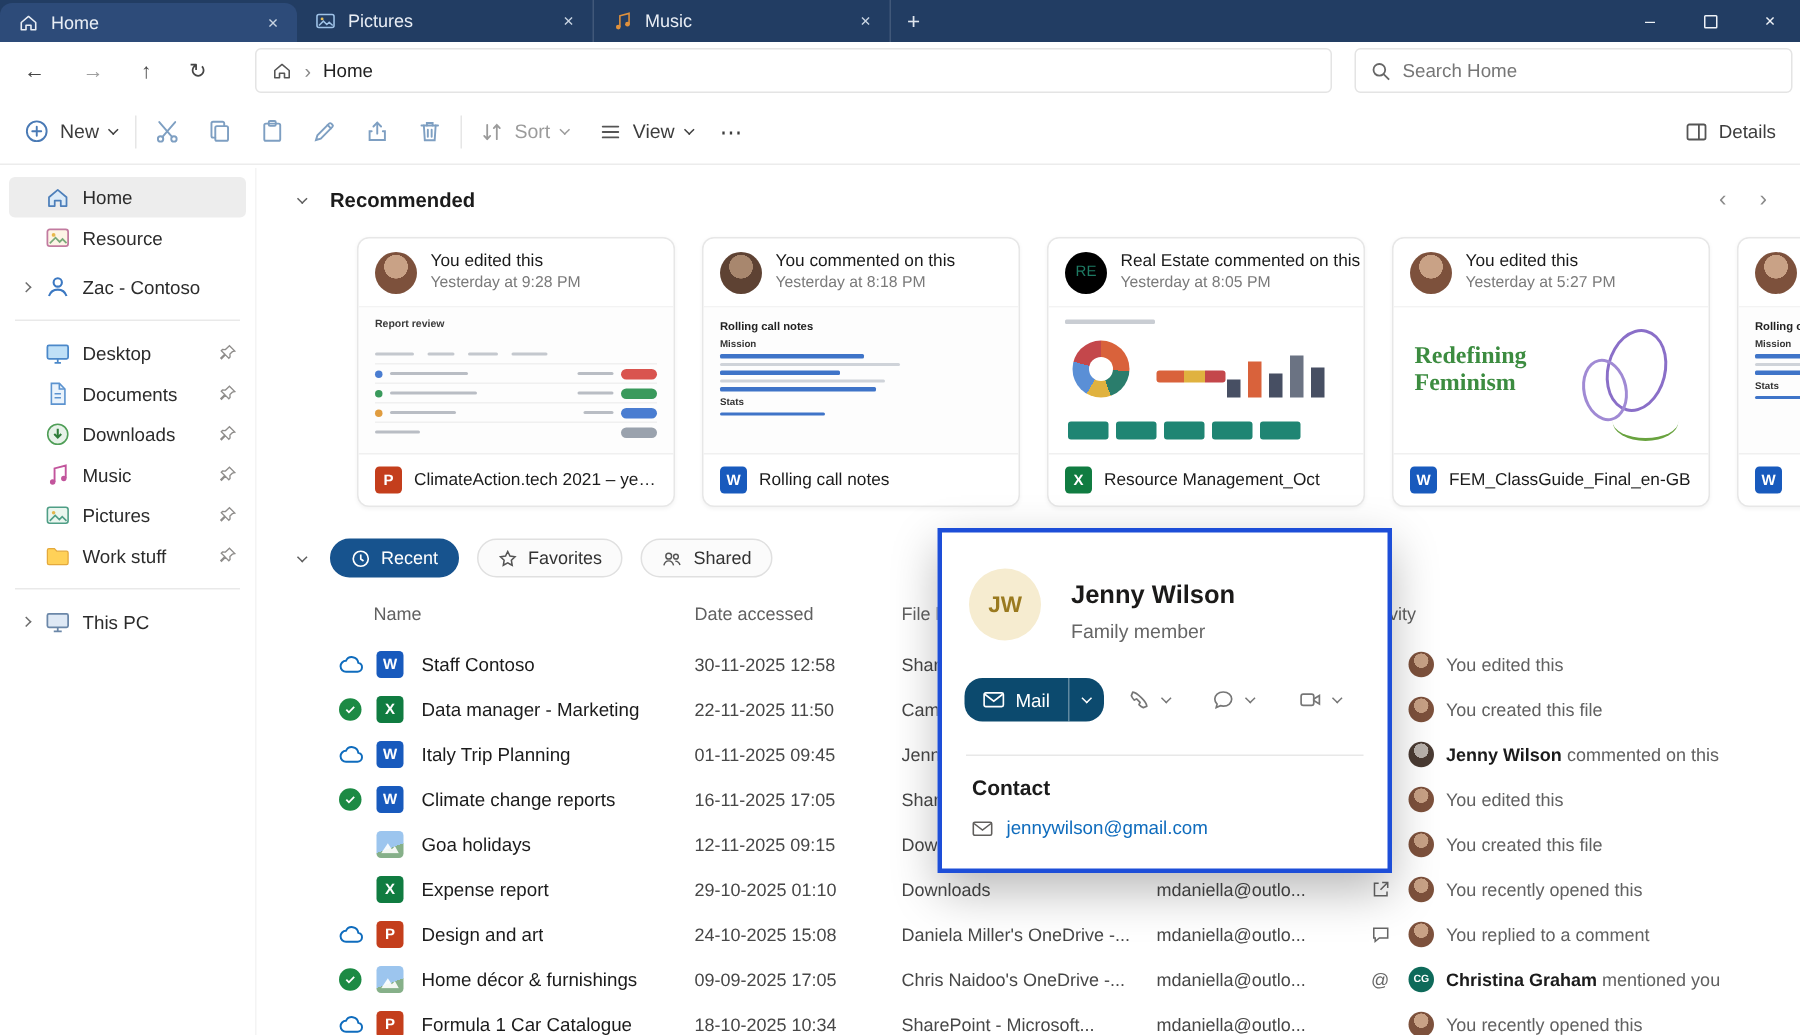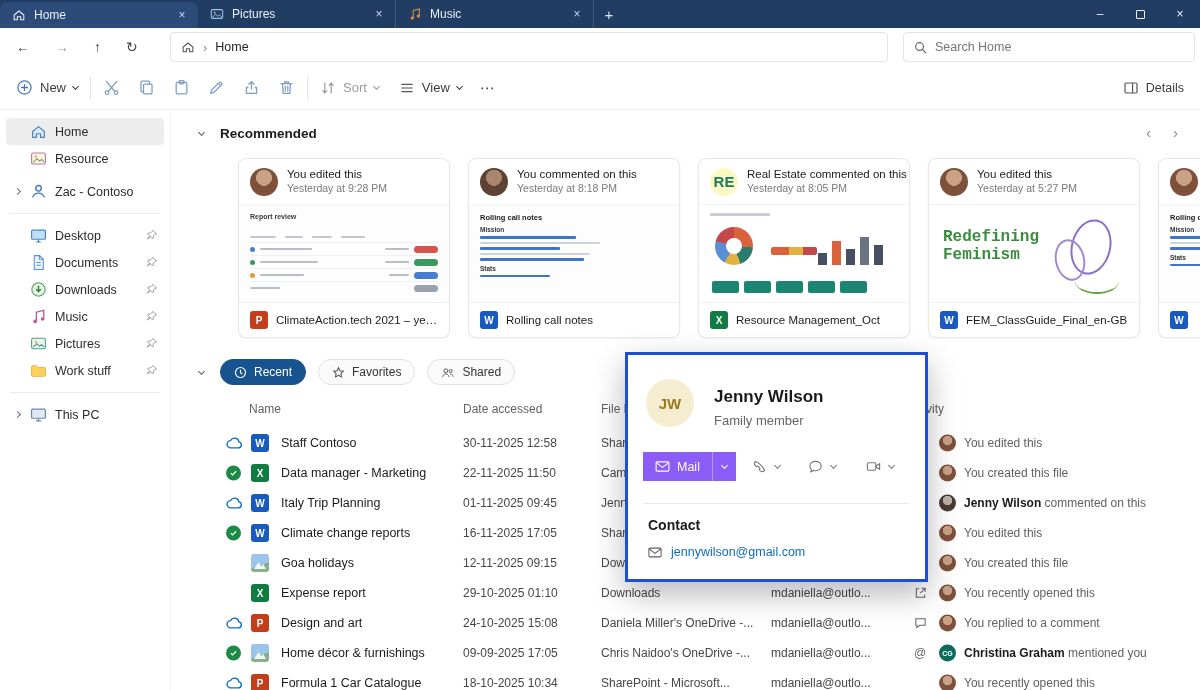--- a/index.html
+++ b/index.html
@@ -52,21 +52,21 @@
 .main{position:absolute;left:170px;top:112px;right:0;bottom:0;border-left:1px solid #f4f4f4}
 .rec-head{position:absolute;left:28px;top:14px;display:flex;align-items:center;gap:16px;color:#1b1b1b}
 .rec-title{font-size:13.5px;font-weight:700}
 .chevg{color:#5f5f5f;display:flex}
 .carousel{position:absolute;right:22px;top:12px;display:flex;gap:22px;color:#8b8b8b;font-size:15px}
 
 .cards{position:absolute;left:67px;top:46px;display:flex;gap:18px}
 .card{width:212px;height:180px;border:1px solid #e7e7e7;border-radius:8px;background:#fff;overflow:hidden;box-shadow:0 1px 3px rgba(0,0,0,.05);flex:0 0 auto}
 .card-head{height:45px;display:flex;align-items:center;gap:9px;padding:0 11px}
 .av28{width:28px;height:28px;border-radius:50%;background:radial-gradient(circle at 50% 35%,#c9a286 0 34%,#7d513c 35%);flex:0 0 auto}
-.av28.re{background:#fef9c3;display:flex;align-items:center;justify-content:center;color:#1e7a63;font-size:15px;font-weight:700}
+.av28.re{background:#000000;display:flex;align-items:center;justify-content:center;color:#1e7a63;font-size:10px;font-weight:400}
 .ch-t1{font-size:11.5px;color:#1b1b1b;line-height:1.3;white-space:nowrap;overflow:hidden}
 .ch-t2{font-size:10.5px;color:#7a7a7a;line-height:1.3}
 .card-prev{height:99px;position:relative;overflow:hidden;border-top:1px solid #f3f3f3;border-bottom:1px solid #f0f0f0}
 .card-foot{height:34px;display:flex;align-items:center;gap:8px;padding:0 11px}
 .cf-label{font-size:11.5px;color:#1b1b1b;white-space:nowrap;overflow:hidden;text-overflow:ellipsis}
 
 .ficon{width:18px;height:18px;border-radius:3px;color:#fff;font-size:10px;font-weight:700;display:flex;align-items:center;justify-content:center;flex:0 0 auto;position:relative}
 .ft-word{background:#185abd}.ft-word::after{content:"W"}
 .ft-excel{background:#107c41}.ft-excel::after{content:"X"}
 .ft-ppt{background:#c43e1c}.ft-ppt::after{content:"P"}
@@ -91,21 +91,21 @@
 .donut{position:absolute;left:16px;top:22px;width:38px;height:38px;border-radius:50%;background:conic-gradient(#d9623b 0 95deg,#2a7d6c 95deg 160deg,#e0b23f 160deg 210deg,#5a8fd6 210deg 285deg,#c4474b 285deg 360deg)}
 .donut::after{content:"";position:absolute;inset:11px;border-radius:50%;background:#fff}
 .dbars{position:absolute;right:26px;top:18px;height:42px;display:flex;align-items:flex-end;gap:5px}
 .dbars i{width:9px;background:#474f63;display:block}
 .dbars i:nth-child(2){background:#d9623b}
 .dbars i:nth-child(4){background:#6b7383}
 .dchips{position:absolute;left:13px;bottom:9px;display:flex;gap:5px}
 .dchips i{width:27px;height:12px;border-radius:2px;background:#1f8573;display:block}
 .d-strip{position:absolute;left:72px;top:42px;width:46px;height:8px;border-radius:2px;background:linear-gradient(90deg,#d9623b 0 40%,#e0b23f 40% 70%,#c4474b 70%);display:block}
 .pv-illu{background:#fff}
-.illu-text{position:absolute;left:14px;top:24px;width:110px;font-family:Liberation Mono, monospace;font-size:16px;font-weight:700;color:#3c8c40;line-height:1.1}
+.illu-text{position:absolute;left:14px;top:24px;width:110px;font-family:Liberation Serif, serif;font-size:16px;font-weight:700;color:#3c8c40;line-height:1.1}
 .doodle{position:absolute;border:2px solid #8a6fc8;border-radius:50%}
 .d1{right:28px;top:14px;width:40px;height:56px;transform:rotate(14deg)}
 .d2{right:54px;top:34px;width:30px;height:42px;transform:rotate(-12deg);border-color:#a08ad4}
 .stem{position:absolute;right:20px;bottom:8px;width:44px;height:26px;border-bottom:2px solid #69a33f;border-radius:0 0 60% 60%}
 
 
 .filters{position:absolute;left:28px;top:247px;display:flex;align-items:center;gap:12px}
 .pill{height:26px;border-radius:14px;border:1px solid #e0e0e0;background:#fbfbfb;display:flex;align-items:center;gap:7px;padding:0 13px;font-size:12px;color:#333}
 .pill.active{background:#17538e;border-color:#17538e;color:#fff}
 .filters .chevg{margin-right:4px}
@@ -130,21 +130,21 @@
 .av-cg{background:#0e6a5a;color:#fff;font-size:7px;font-weight:700;display:flex;align-items:center;justify-content:center}
 .c-act{left:793px;color:#616161}
 .c-act b{color:#1b1b1b;font-weight:700}
 .c-check{width:15px;height:15px;border-radius:50%;background:#1c8a44;display:flex;align-items:center;justify-content:center}
 
 
 .popup{position:absolute;left:625px;top:352px;width:303px;height:230px;border:3px solid #1d4ed8;background:#fff;box-shadow:0 12px 30px rgba(0,0,0,.28);z-index:5}
 .pp-avatar{position:absolute;left:18px;top:24px;width:48px;height:48px;border-radius:50%;background:#f6ecd0;color:#9a7a1f;font-weight:700;font-size:15px;display:flex;align-items:center;justify-content:center}
 .pp-name{position:absolute;left:86px;top:32px;font-size:17px;font-weight:700;color:#1b1a19}
 .pp-rel{position:absolute;left:86px;top:58px;font-size:13px;color:#666}
-.pp-mail{position:absolute;left:15px;top:97px;height:29px;display:flex;border-radius:0;overflow:hidden;background:#8b5cf6;color:#fff;font-size:12.5px;align-items:stretch}
+.pp-mail{position:absolute;left:15px;top:97px;height:29px;display:flex;border-radius:12px;overflow:hidden;background:#0c4a6e;color:#fff;font-size:12.5px;align-items:stretch}
 .pp-mail-main{display:flex;align-items:center;gap:7px;padding:0 12px}
 .pp-mail-arrow{width:24px;display:flex;align-items:center;justify-content:center;border-left:1px solid rgba(255,255,255,.35)}
 .pp-group{position:absolute;top:104px;display:flex;align-items:center;gap:8px;color:#767676}
 .pp-div{position:absolute;left:16px;right:16px;top:148px;height:1px;background:#e8e8e8}
 .pp-contact{position:absolute;left:20px;top:162px;font-size:14px;font-weight:700;color:#1b1b1b}
 .pp-emailrow{position:absolute;left:20px;top:190px;display:flex;gap:9px;align-items:center}
 .pp-emailrow a{font-size:12.5px;color:#0f6cbd;text-decoration:none}
 svg{display:block}
 </style>
 </head>

